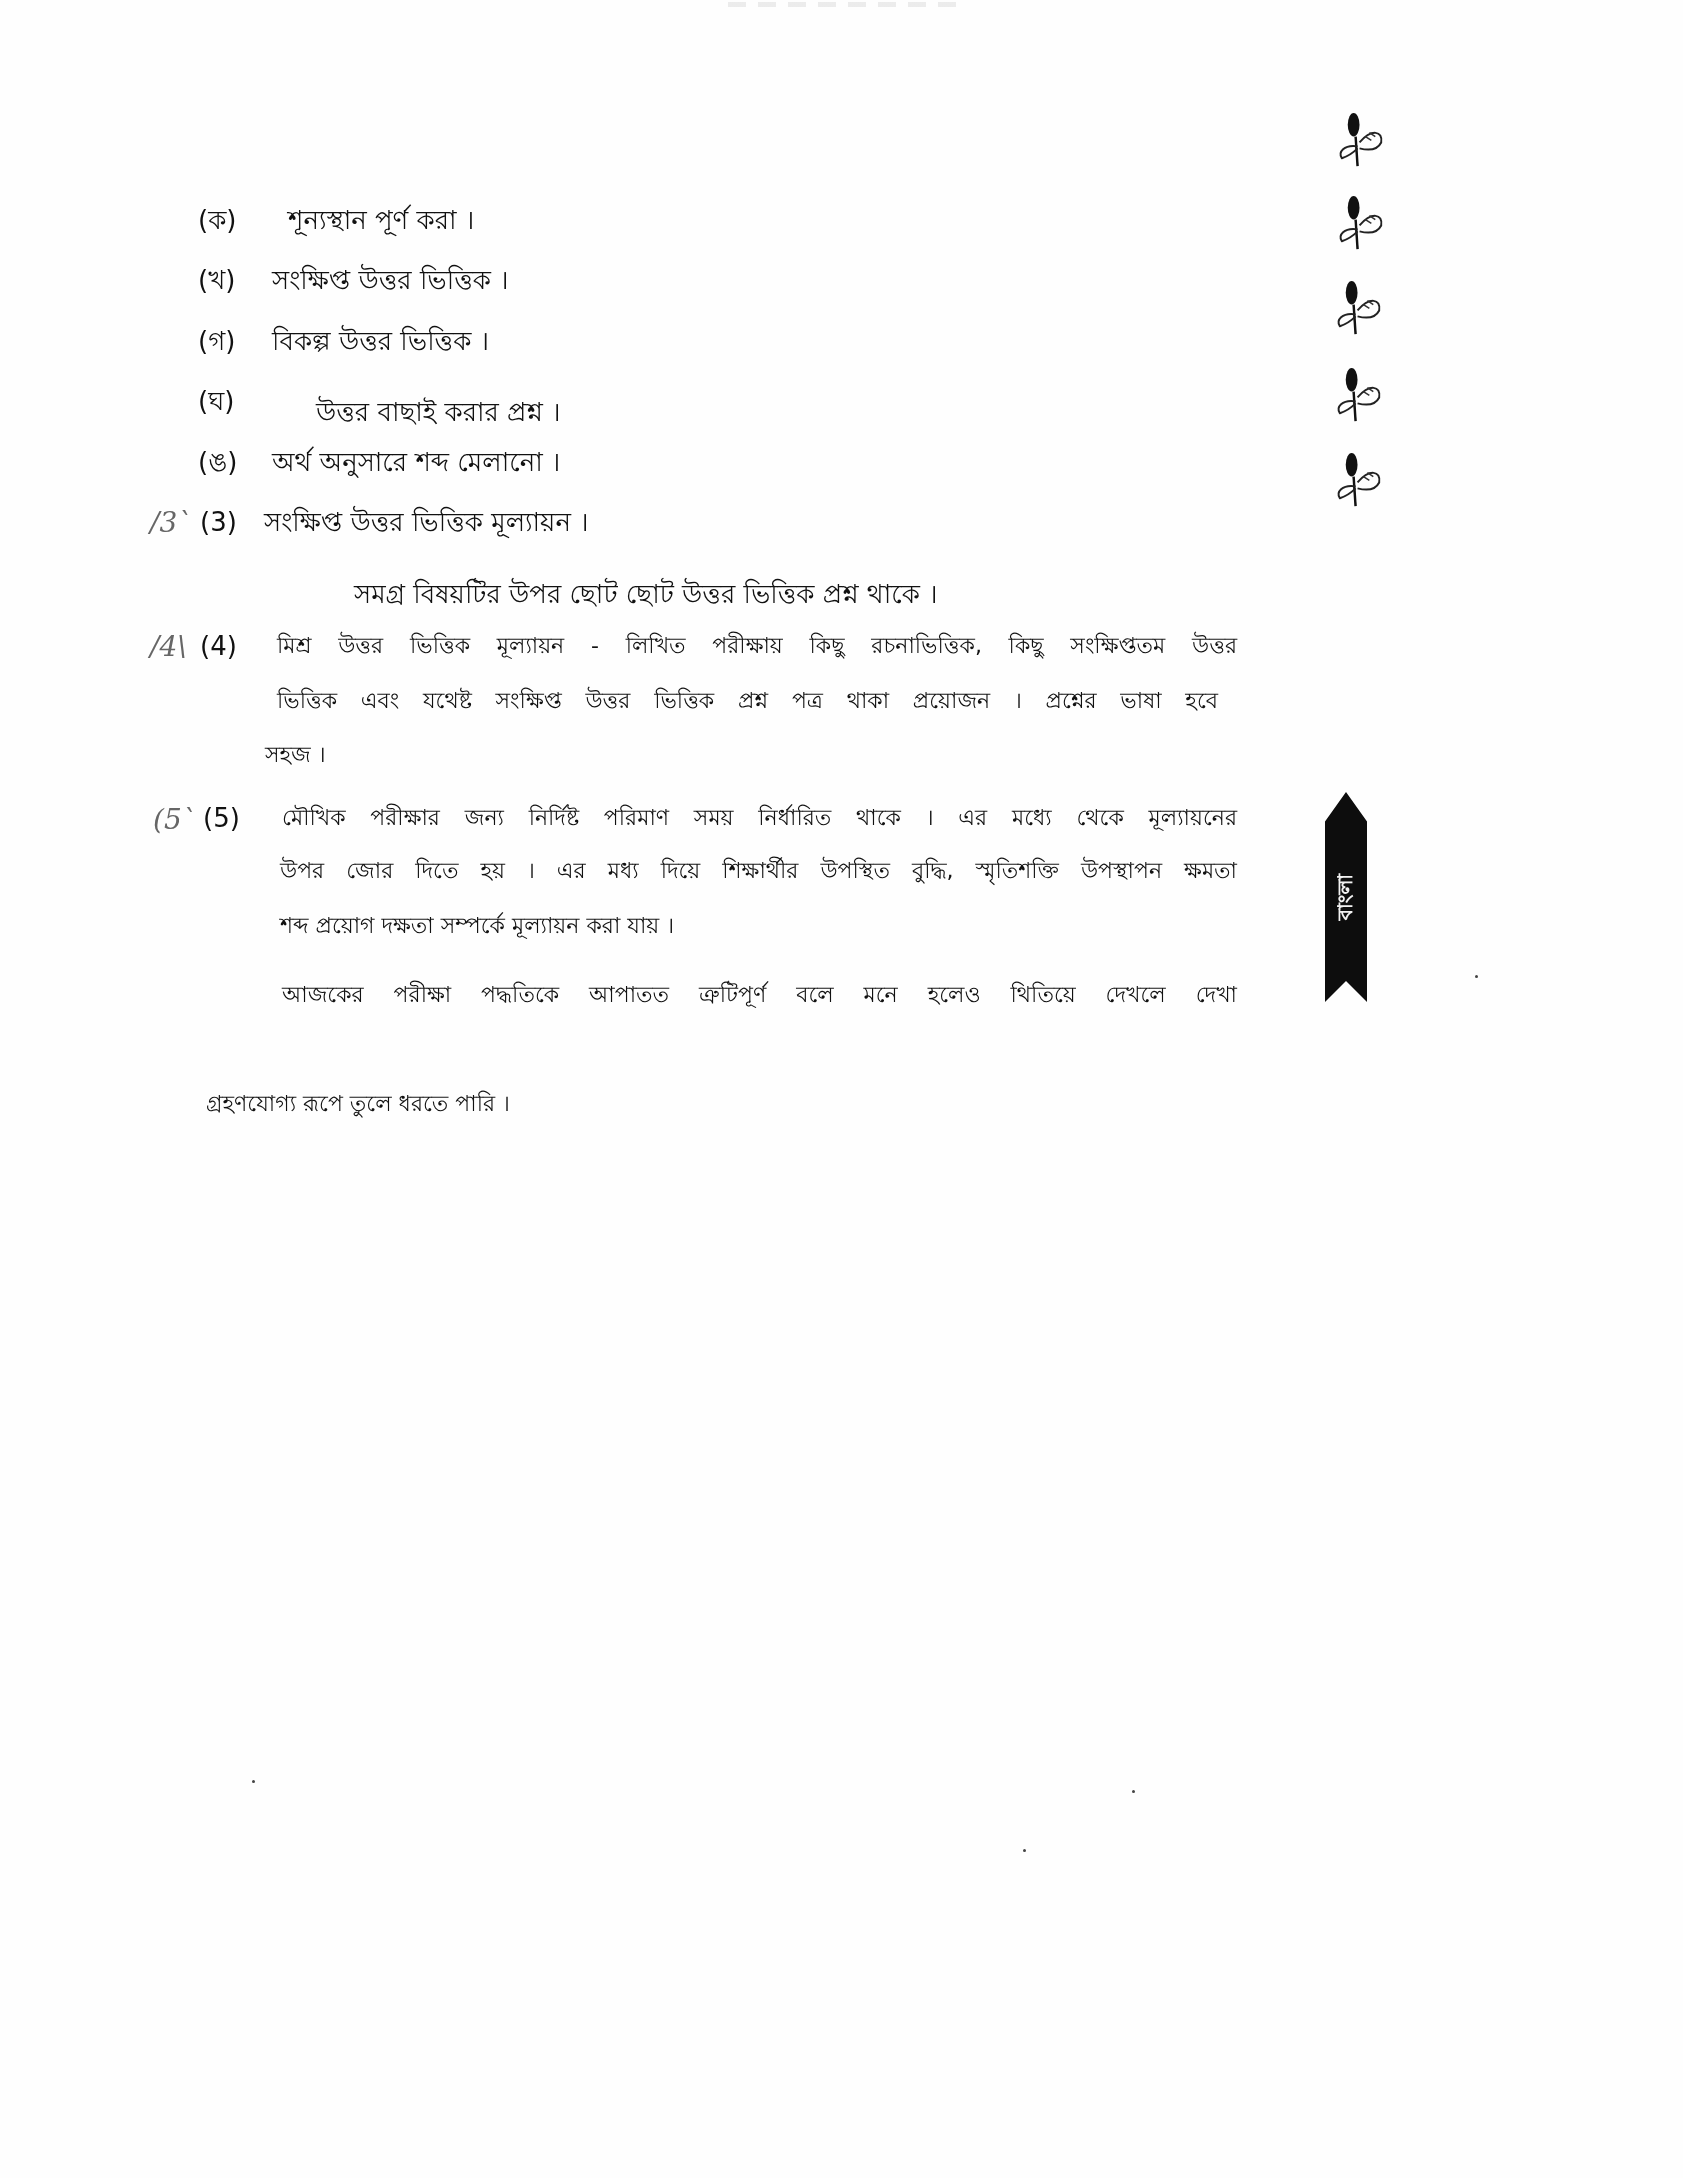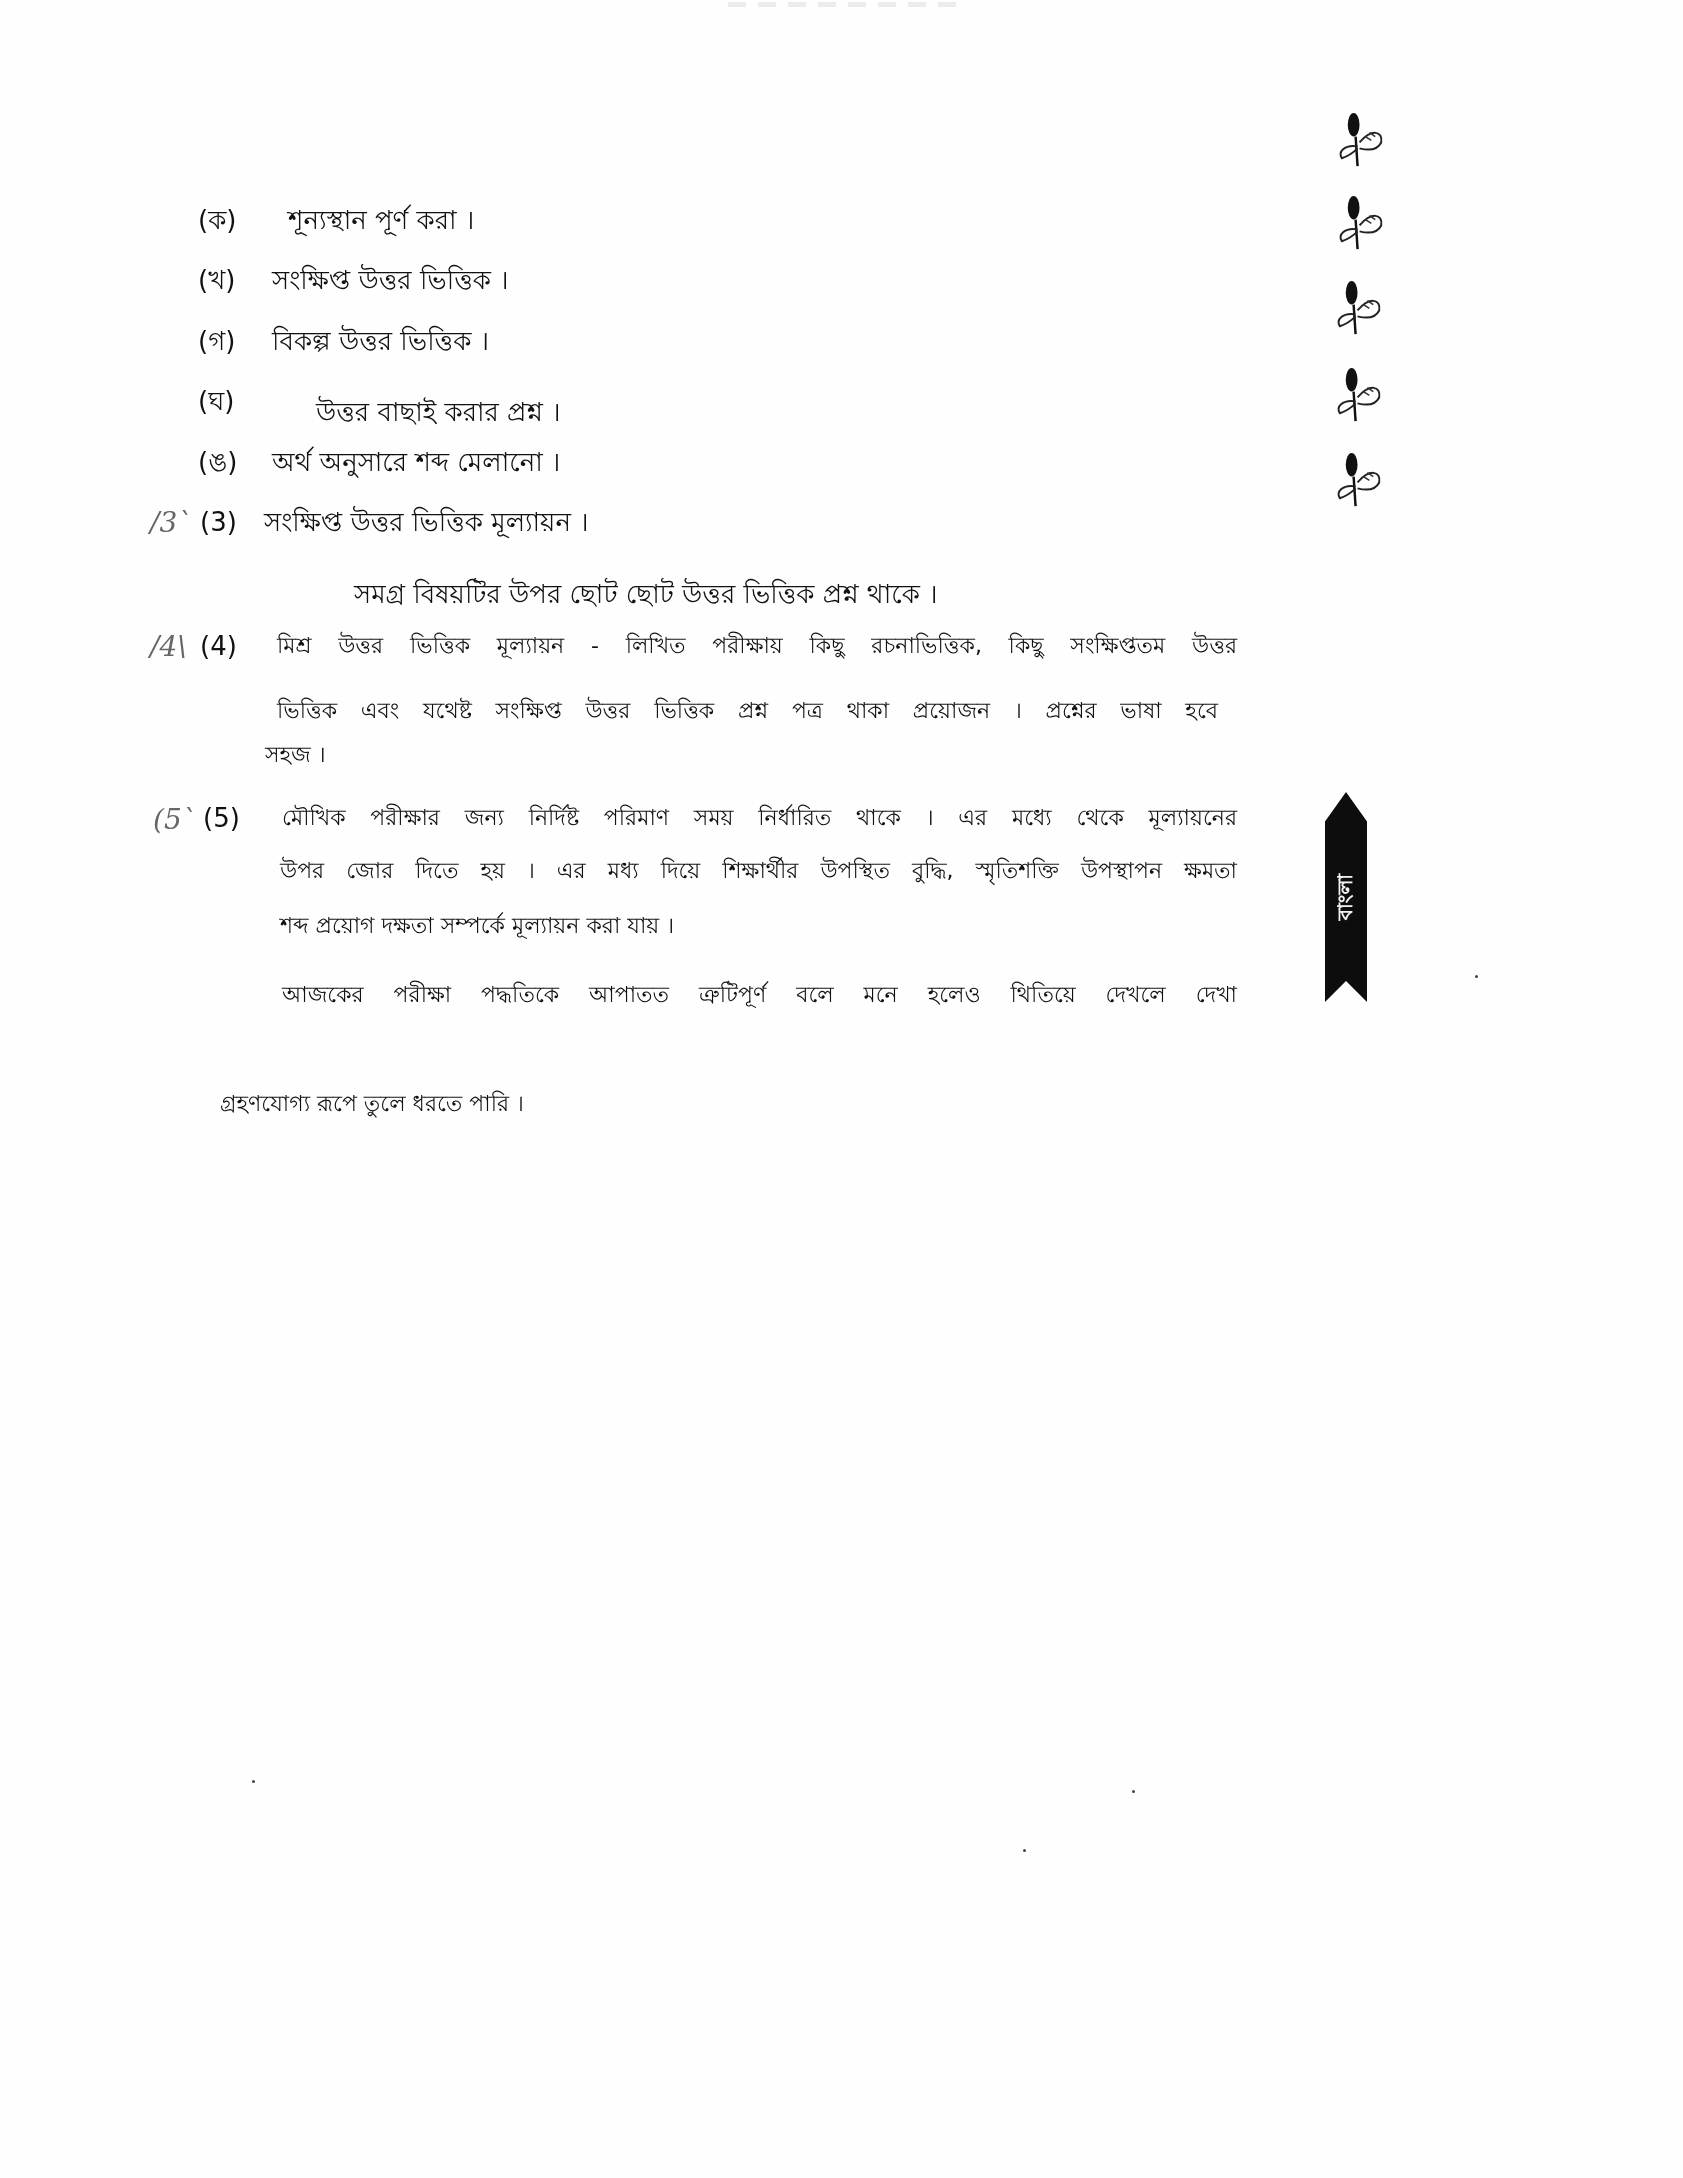--- a/index.html
+++ b/index.html
@@ -64,31 +64,31 @@
   <span class="line" style="left:272px; top:444px;">অর্থ অনুসারে শব্দ মেলানো ।</span>
 
   <span class="hand" style="left:150px; top:505px;">/3`</span>
   <span class="label" style="left:200px; top:504px;">(3)</span>
   <span class="line" style="left:264px; top:504px;">সংক্ষিপ্ত উত্তর ভিত্তিক মূল্যায়ন ।</span>
   <span class="line" style="left:354px; top:564px;margin-top:12px;">সমগ্র বিষয়টির উপর ছোট ছোট উত্তর ভিত্তিক প্রশ্ন থাকে ।</span>
 
   <span class="hand" style="left:150px; top:629px;">/4\</span>
   <span class="label" style="left:200px; top:628px;">(4)</span>
   <span class="para-line justify" style="left:277px; top:628px; width:960px;">মিশ্র উত্তর ভিত্তিক মূল্যায়ন - লিখিত পরীক্ষায় কিছু রচনাভিত্তিক, কিছু সংক্ষিপ্ততম উত্তর</span>
-  <span class="para-line justify" style="left:277px; top:683px; width:941px;margin-top:10px;">ভিত্তিক এবং যথেষ্ট সংক্ষিপ্ত উত্তর ভিত্তিক প্রশ্ন পত্র থাকা প্রয়োজন । প্রশ্নের ভাষা হবে</span>
+  <span class="para-line justify" style="left:277px; top:683px; width:941px;">ভিত্তিক এবং যথেষ্ট সংক্ষিপ্ত উত্তর ভিত্তিক প্রশ্ন পত্র থাকা প্রয়োজন । প্রশ্নের ভাষা হবে</span>
   <span class="para-line" style="left:265px; top:737px;">সহজ ।</span>
 
   <span class="hand" style="left:153px; top:802px;">(5`</span>
   <span class="label" style="left:203px; top:800px;">(5)</span>
   <span class="para-line justify" style="left:282px; top:800px; width:955px;">মৌখিক পরীক্ষার জন্য নির্দিষ্ট পরিমাণ সময় নির্ধারিত থাকে । এর মধ্যে থেকে মূল্যায়নের</span>
   <span class="para-line justify" style="left:280px; top:853px; width:957px;">উপর জোর দিতে হয় । এর মধ্য দিয়ে শিক্ষার্থীর উপস্থিত বুদ্ধি, স্মৃতিশক্তি উপস্থাপন ক্ষমতা</span>
   <span class="para-line" style="left:280px; top:908px;">শব্দ প্রয়োগ দক্ষতা সম্পর্কে মূল্যায়ন করা যায় ।</span>
 
   <span class="para-line justify" style="left:282px; top:977px; width:955px;">আজকের পরীক্ষা পদ্ধতিকে আপাতত ত্রুটিপূর্ণ বলে মনে হলেও থিতিয়ে দেখলে দেখা</span>
-  <span class="para-line" style="left:220px; top:1086px;">গ্রহণযোগ্য রূপে তুলে ধরতে পারি ।</span>
+  <span class="para-line" style="left:206px; top:1086px;">গ্রহণযোগ্য রূপে তুলে ধরতে পারি ।</span>
 </div>
 
 <svg class="flower" style="left:1332px; top:107px;" viewBox="0 0 62 66">
   <ellipse cx="22" cy="18" rx="6" ry="12" fill="#111"></ellipse>
   <path d="M24 30 L26 60" stroke="#111" stroke-width="2.5" fill="none"></path>
   <path d="M26 40 C12 38 6 46 10 52 C16 50 22 46 26 42" fill="none" stroke="#222" stroke-width="2"></path>
   <path d="M28 36 C40 22 52 24 50 36 C46 44 36 44 28 42" fill="none" stroke="#222" stroke-width="2"></path>
   <path d="M34 30 L40 34 M38 26 L44 30" stroke="#333" stroke-width="1.5"></path>
 </svg>
 <svg class="flower" style="left:1332px; top:190px;" viewBox="0 0 62 66">

